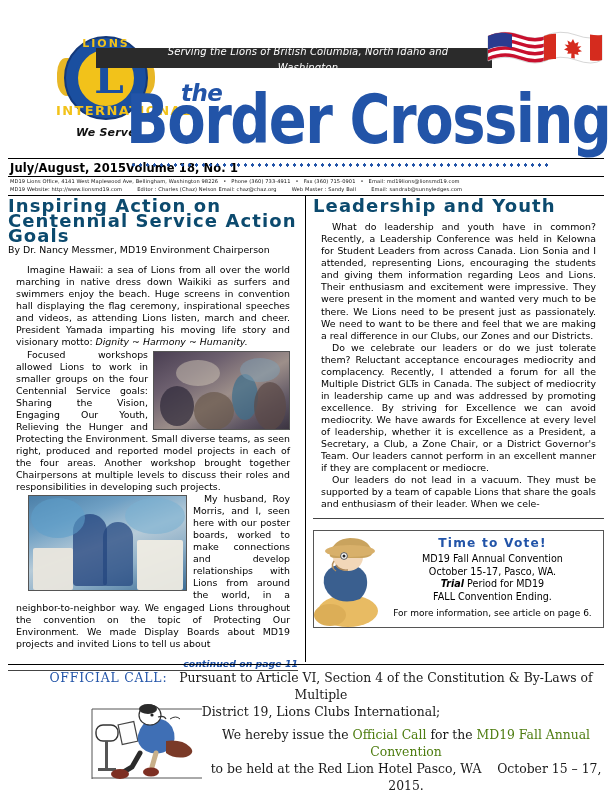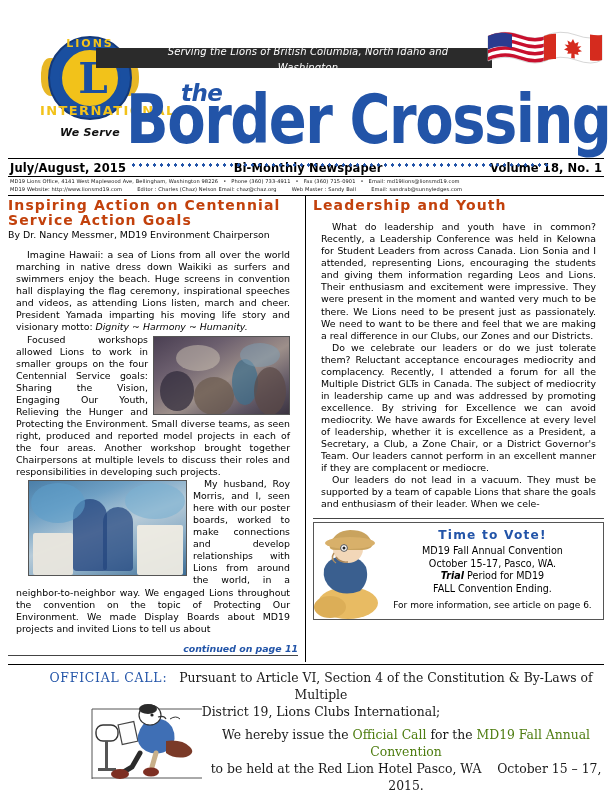--- a/index.html
+++ b/index.html
@@ -24,21 +24,21 @@
   }
 
   
   .masthead {
     position: relative;
     height: 128px;
     margin-top: 28px;
   }
   .logo-wrap {
     position: absolute;
-    left: 28px;
+    left: 44px;
     top: 0px;
     width: 108px;
     text-align: center;
   }
   .lions-emblem {
     position: relative;
     width: 100px;
     height: 100px;
     margin: 0 auto;
   }
@@ -162,23 +162,23 @@
   }
   .col {
     width: 50%;
     box-sizing: border-box;
     position: relative;
   }
   .col-left { padding-right: 7px; border-right: 1.1px solid #000; }
   .col-right { padding-left: 7px; }
 
   .head {
-    color: #c2410c;
-    font-weight: bold;
-    font-size: 14px;
+    color: #0c4a6e;
+    font-weight: bold;
+    font-size: 18px;
     line-height: 15px;
     letter-spacing: 1.1px;
     margin: 2px 0 0 0;
   }
   .byline {
     font-size: 9.4px;
     line-height: 12px;
     margin: 1px 0 1px 0;
     color: #000;
   }
@@ -221,21 +221,21 @@
     width: 159px;
     height: 96px;
     margin: 2px 6px 2px 12px;
     background: linear-gradient(160deg,#4b7fa8 0%,#6fa0c4 25%,#b7cbd8 50%,#8fb0c8 70%,#3c6d96 100%);
   }
   .ph-blob { position: absolute; border-radius: 50%; opacity: .72; }
 
   
   .votebox {
     border: 1px solid #555;
-    margin-top: 3px;
+    margin-top: 11px;
     height: 98px;
     display: flex;
     box-sizing: border-box;
     background: #fff;
   }
   .vote-art {
     width: 72px;
     flex: 0 0 72px;
     position: relative;
     overflow: hidden;
@@ -372,21 +372,20 @@
           <path d="M58 10 Q64 7.5 70 7.8 L70 33 Q64 32.4 58 35 Z" fill="#d52b1e"></path>
           <path d="M104 8.6 Q110 9.6 116 9 L116 34 Q110 35.6 104 34.2 Z" fill="#d52b1e"></path>
           <path d="M87 13 l2 4.5 3.6 -1.6 -1.2 4.6 4 -0.3 -3 2.8 3.6 2.2 -4.1 1.1 0.8 2.6 -4.1 -0.8 0.2 4.3 -1.8 -0.2 -1.8 -0.3 0.2 -4.4 -4.1 0.3 0.8 -2.7 -4.1 -1.6 3.6 -1.9 -3 -3 4 0.5 -1.2 -4.5 3.6 1.9 Z" fill="#d52b1e"></path>
         </g>
       </svg>
     </div>
   </div>
 
   <div class="datebar">
     <div class="d-left">July/August, 2015</div>
-    <div class="d-mid">Bi-Monthly Newspaper</div>
     <div class="d-right">Volume 18, No. 1</div>
   </div>
 
   <div class="contactbar">
     <div class="contact-line">
       <span class="c-seg">MD19 Lions Office, 4141 West Maplewood Ave, Bellingham, Washington 98226</span>
       <span class="c-sep">•</span>
       <span class="c-seg">Phone (360) 733-4911</span>
       <span class="c-sep">•</span>
       <span class="c-seg">Fax (360) 715-0901</span>

